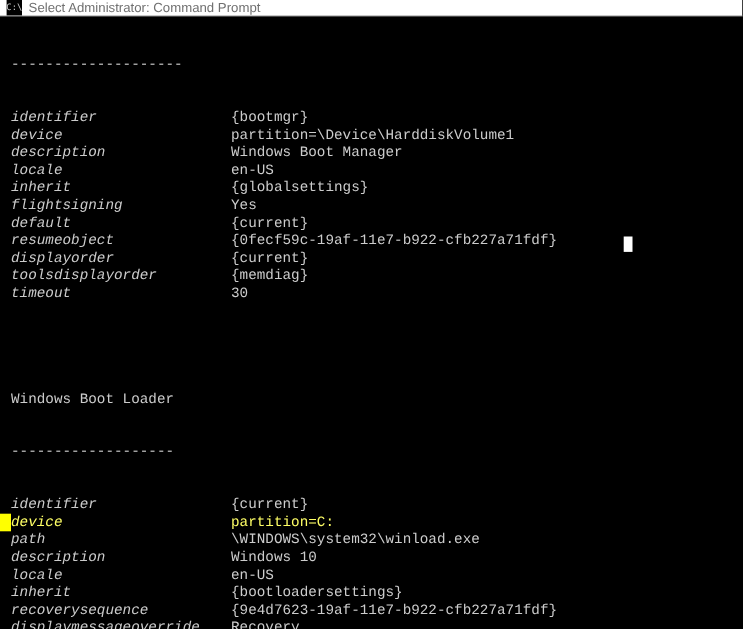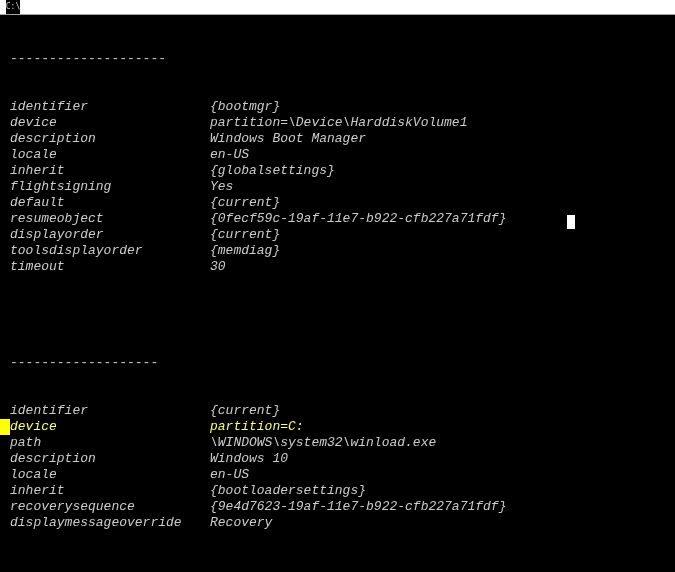--- a/index.html
+++ b/index.html
@@ -59,21 +59,20 @@
     height: 16px;
     position: relative;
   }
   .key {
     width: 200px;
     flex: 0 0 200px;
     font-style: italic;
   }
   .val {
     flex: 1;
-    font-style: italic;
   }
   .hl-yellow::before {
     content: '';
     position: absolute;
     left: -10px;
     top: 0;
     width: 10px;
     height: 16px;
     background: #ffff00;
   }
@@ -97,24 +96,26 @@
   }
 </style>
 </head>
 <body>
 
 <div class="window">
   <div class="titlebar">
     <div class="title-icon">
         <span>C:\</span>
       </div>
+    <span>Select Administrator: Command Prompt</span>
   </div>
   <div class="terminal">
     <div class="dash-line">--------------------</div>
     <div id="bootmgr-rows"><div class="row"><span class="key">identifier</span><span class="val">{bootmgr}</span></div><div class="row"><span class="key">device</span><span class="val">partition=\Device\HarddiskVolume1</span></div><div class="row"><span class="key">description</span><span class="val">Windows Boot Manager</span></div><div class="row"><span class="key">locale</span><span class="val">en-US</span></div><div class="row"><span class="key">inherit</span><span class="val">{globalsettings}</span></div><div class="row"><span class="key">flightsigning</span><span class="val">Yes</span></div><div class="row"><span class="key">default</span><span class="val">{current}</span></div><div class="row"><span class="key">resumeobject</span><span class="val">{0fecf59c-19af-11e7-b922-cfb227a71fdf}</span></div><div class="row"><span class="key">displayorder</span><span class="val">{current}</span></div><div class="row"><span class="key">toolsdisplayorder</span><span class="val">{memdiag}</span></div><div class="row"><span class="key">timeout</span><span class="val">30</span></div></div>
     <div class="blank"></div>
+    <div class="row"><span>Windows Boot Loader</span></div>
     <div class="dash-line">-------------------</div>
     <div id="loader-rows"><div class="row"><span class="key">identifier</span><span class="val">{current}</span></div><div class="row hl-yellow"><span class="key">device</span><span class="val">partition=C:</span></div><div class="row"><span class="key">path</span><span class="val">\WINDOWS\system32\winload.exe</span></div><div class="row"><span class="key">description</span><span class="val">Windows 10</span></div><div class="row"><span class="key">locale</span><span class="val">en-US</span></div><div class="row"><span class="key">inherit</span><span class="val">{bootloadersettings}</span></div><div class="row"><span class="key">recoverysequence</span><span class="val">{9e4d7623-19af-11e7-b922-cfb227a71fdf}</span></div><div class="row"><span class="key">displaymessageoverride</span><span class="val">Recovery</span></div></div>
     
     
     <div class="cursor-blk"></div>
   </div>
 </div>
 
 </body></html>

